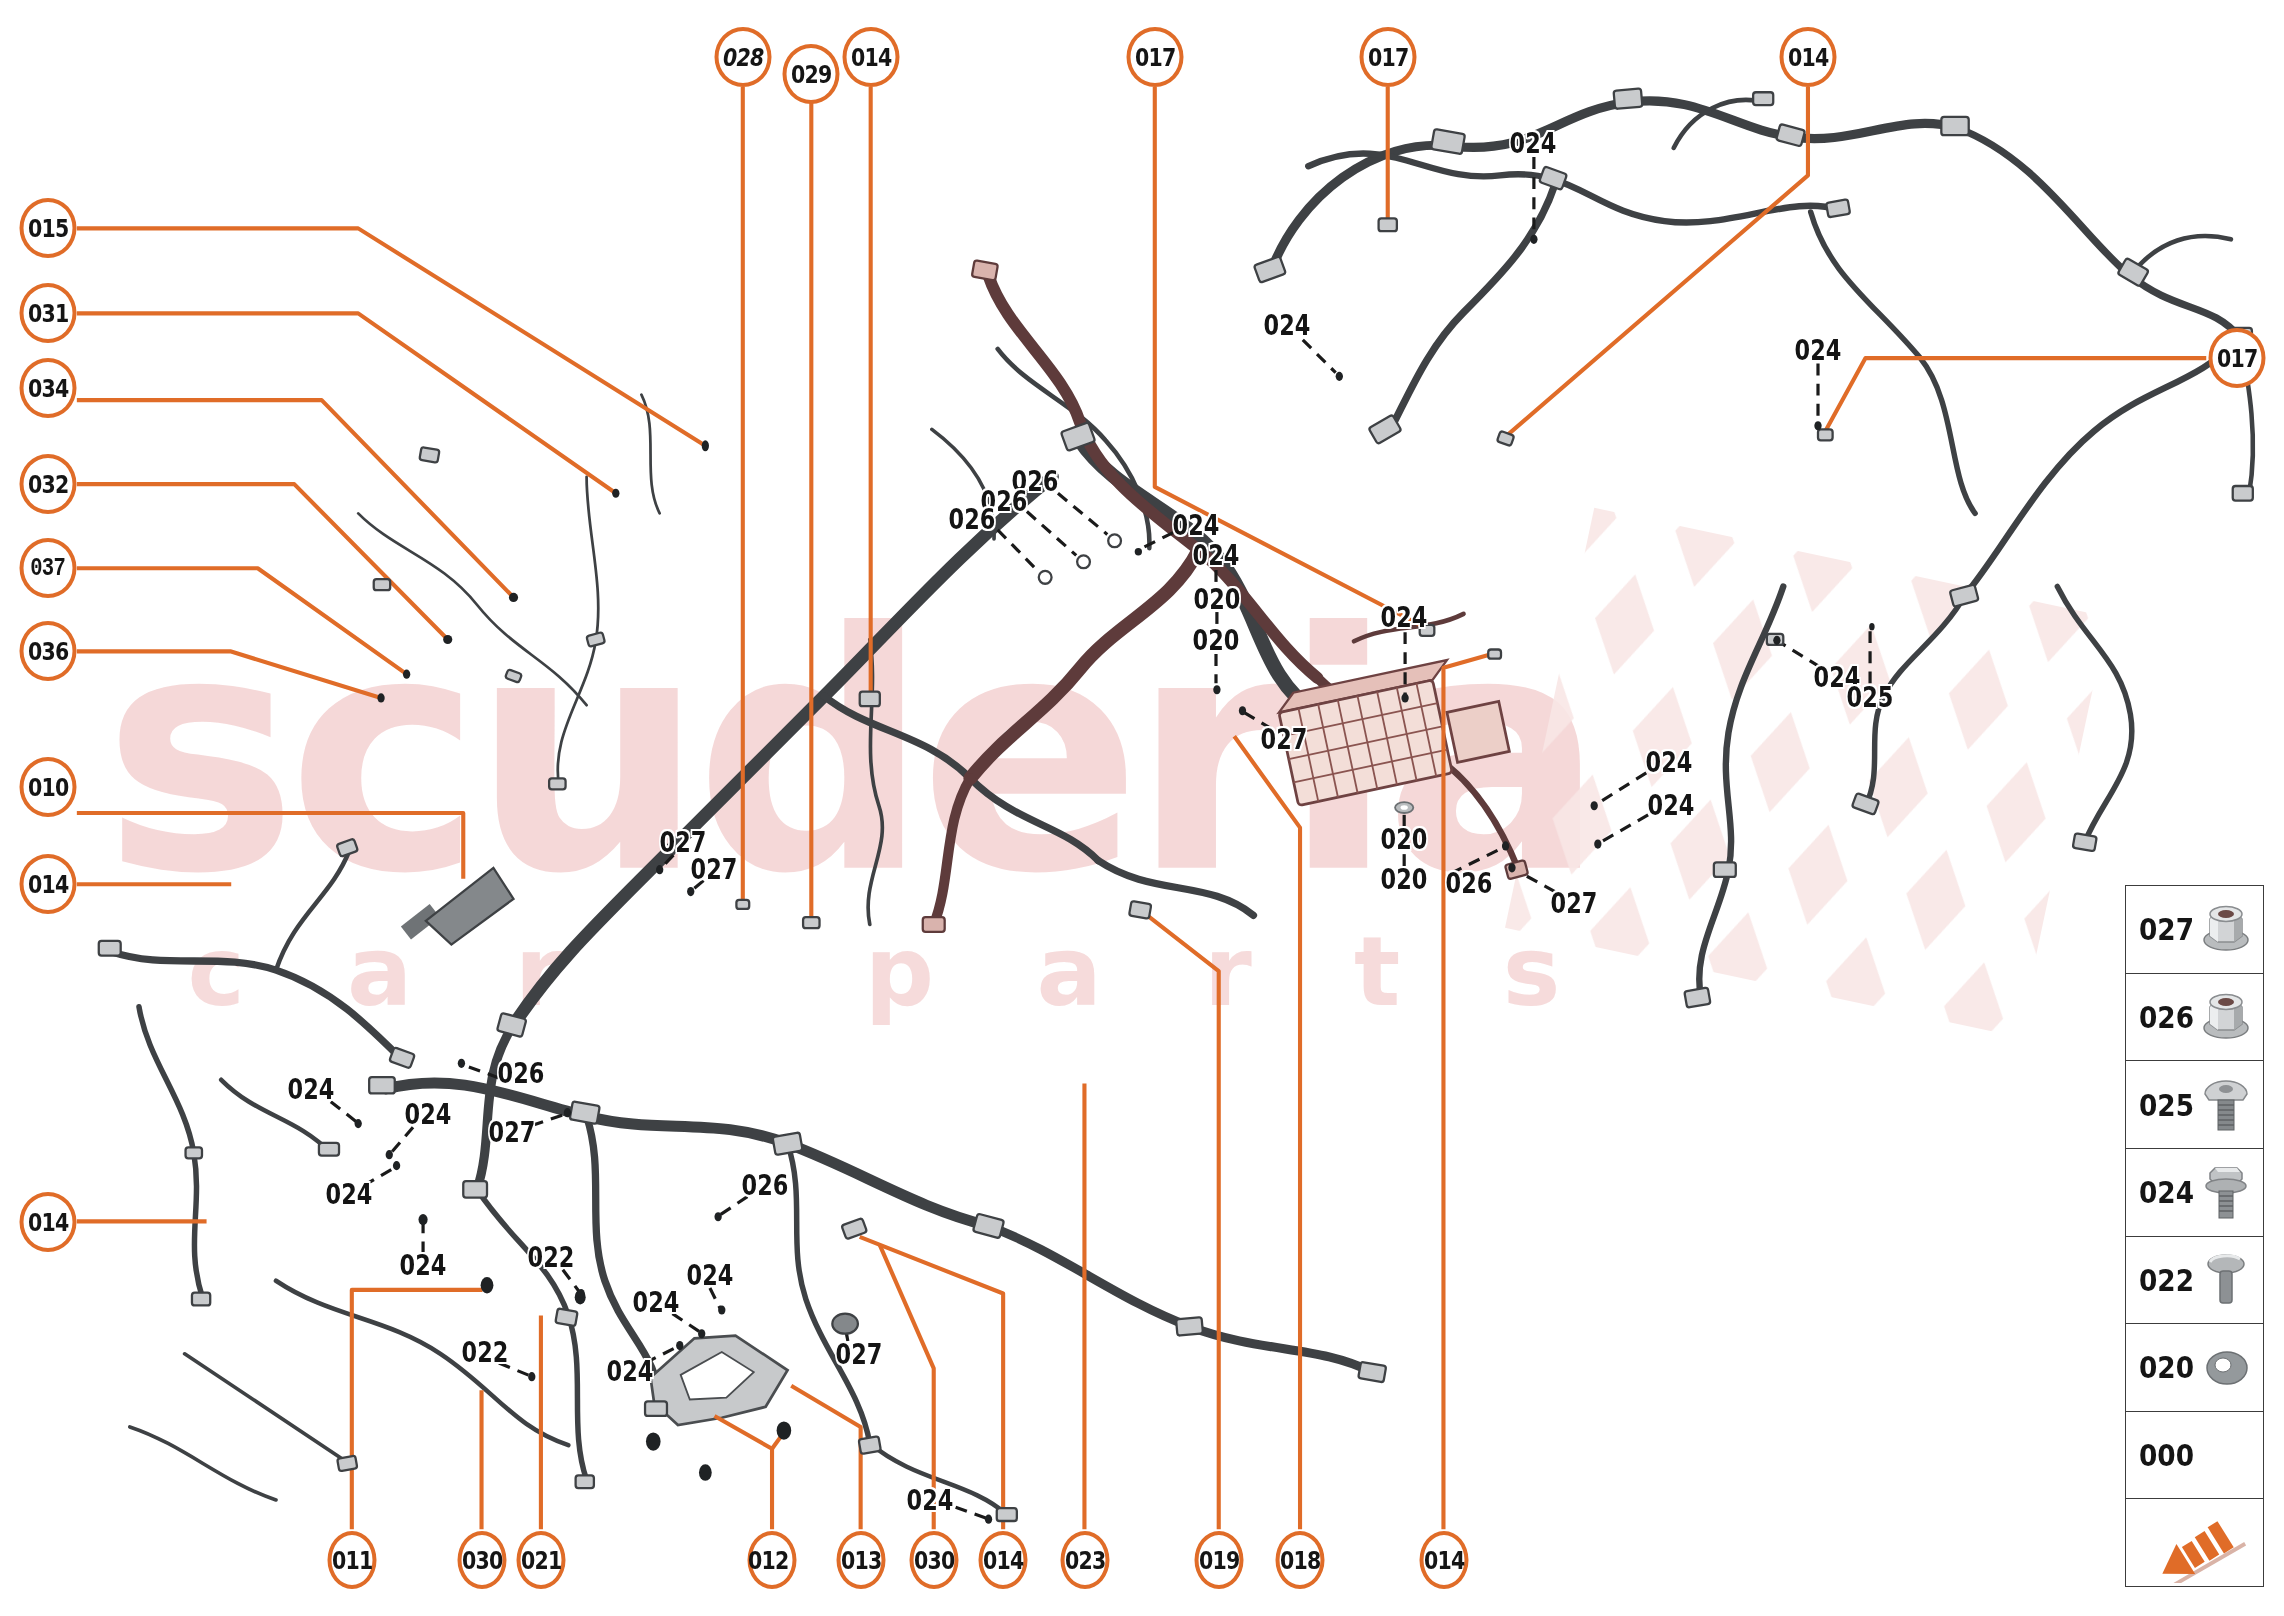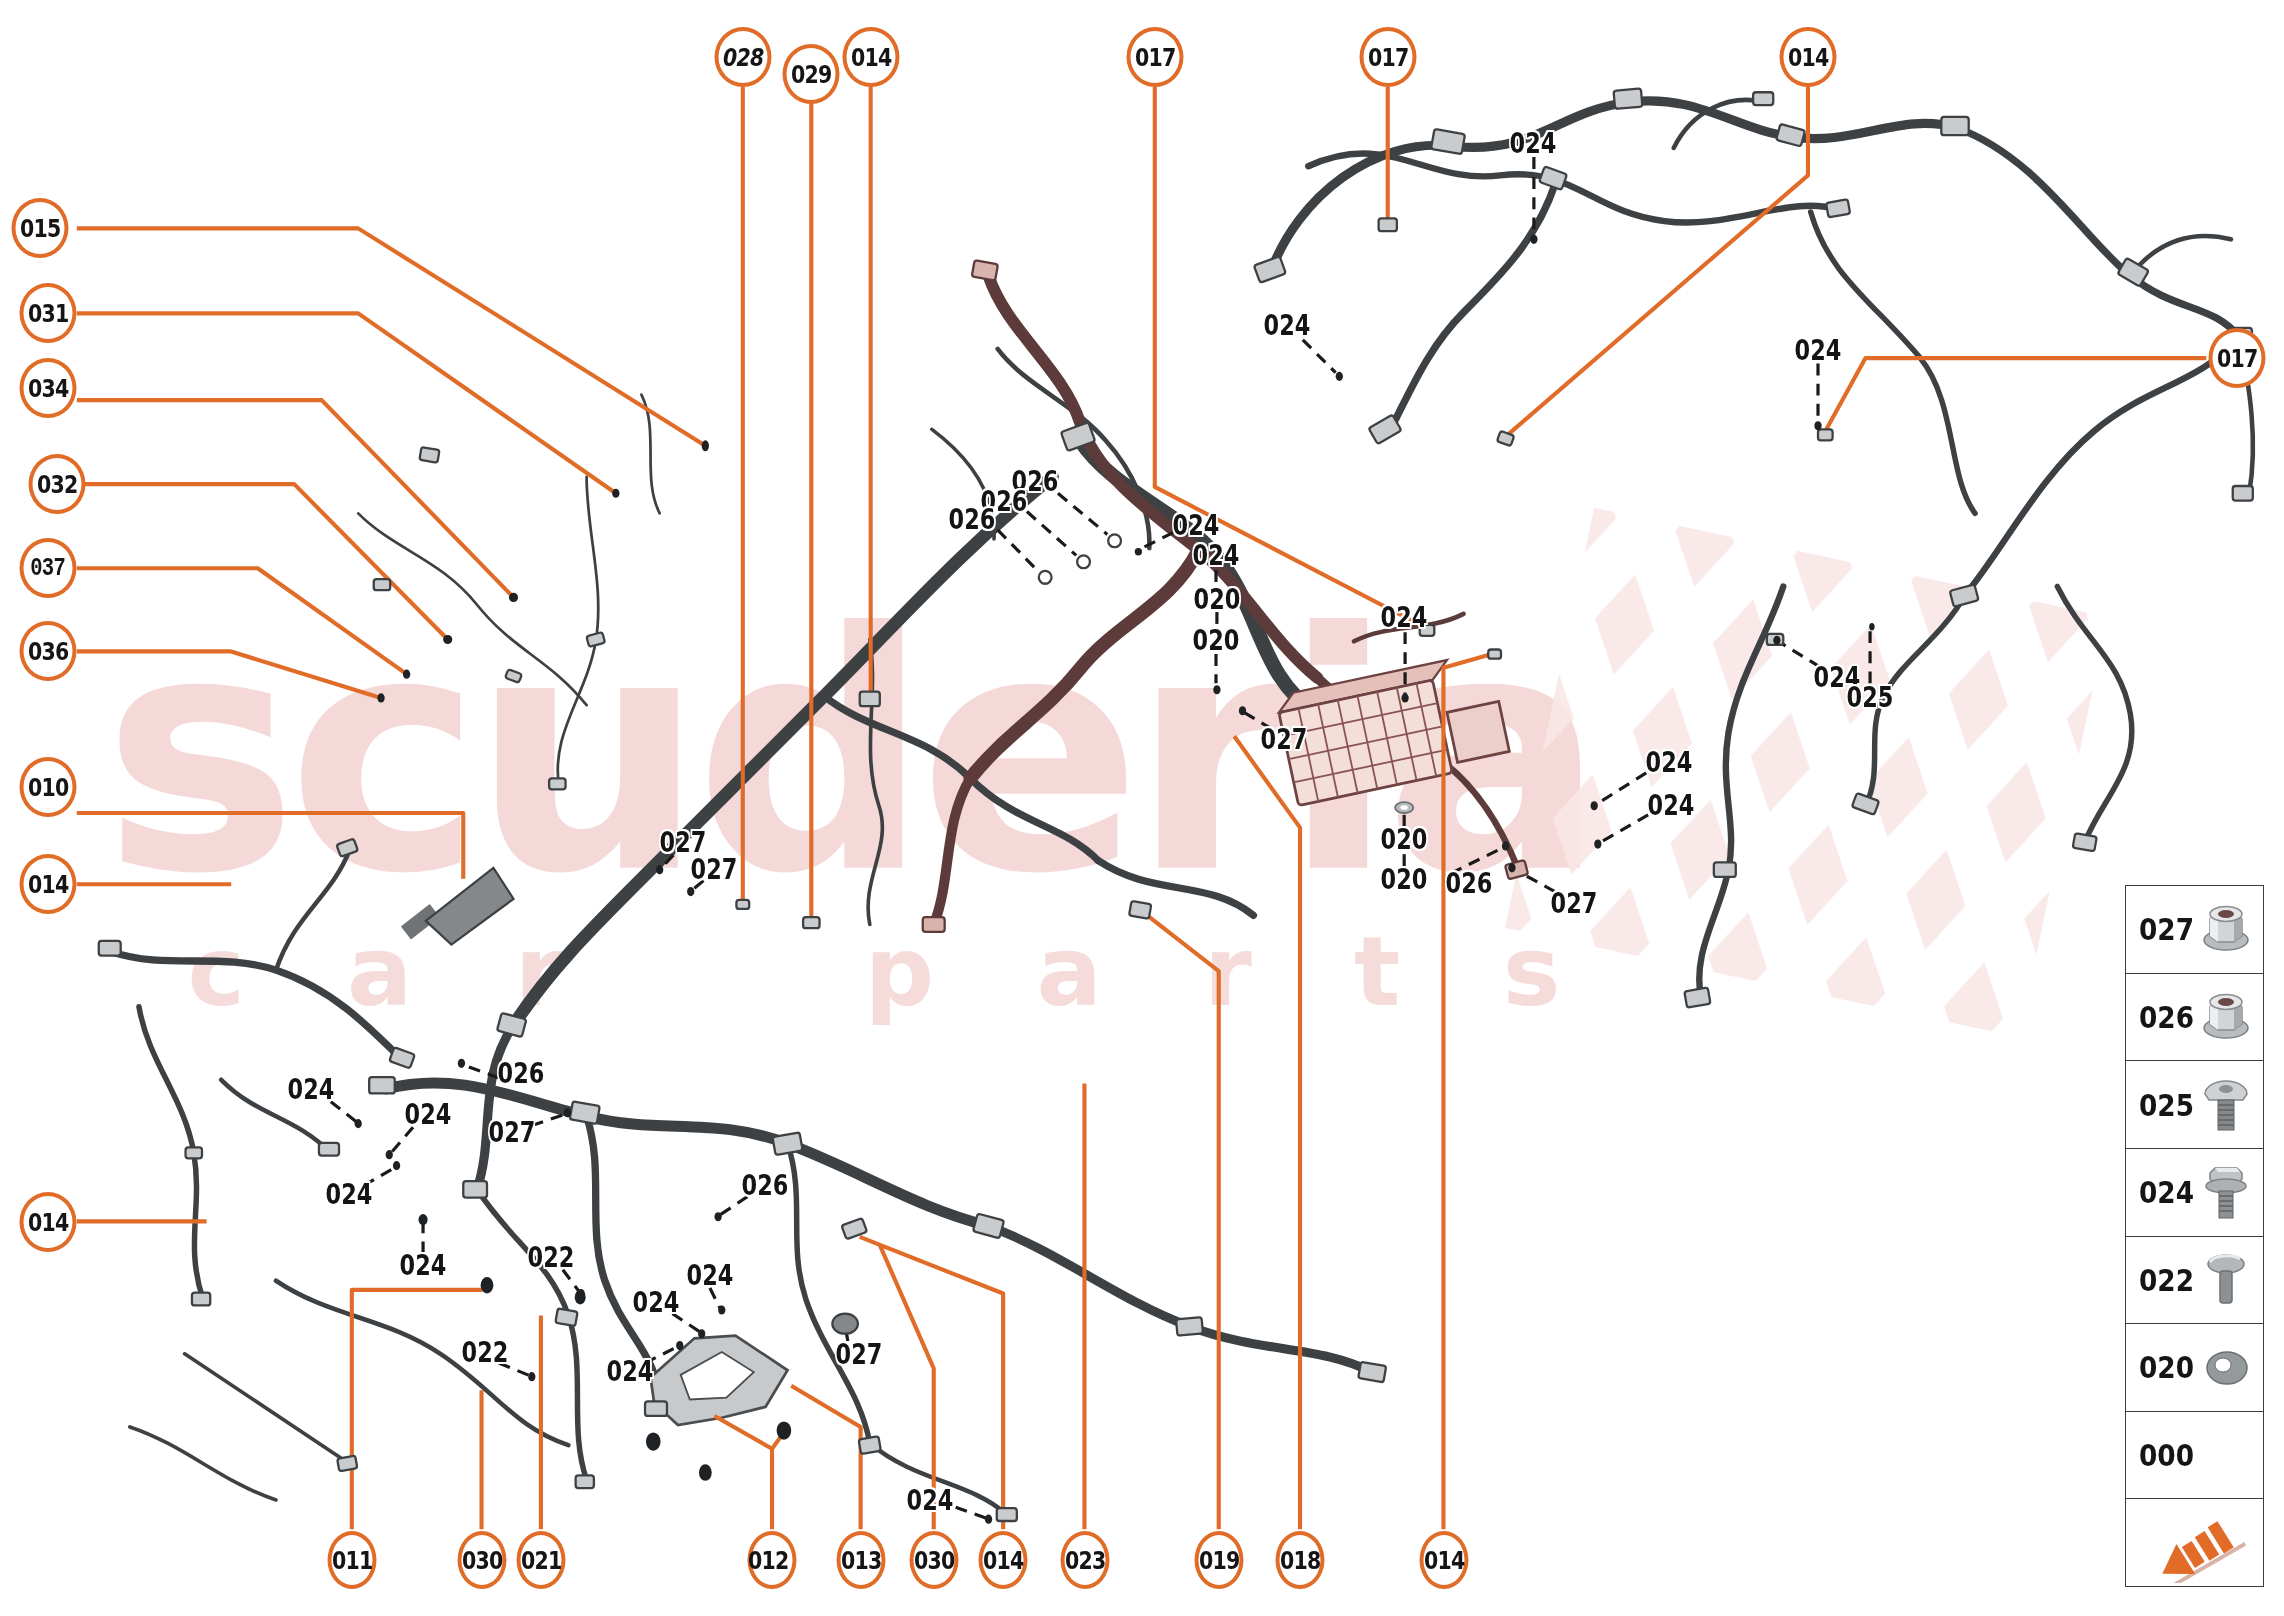--- a/index.html
+++ b/index.html
@@ -452,30 +452,30 @@
     </div>
     <div class="callout" style="left: 1155px; top: 57px;">
       <span class="cnum">017</span>
     </div>
     <div class="callout" style="left: 1388px; top: 57px;">
       <span class="cnum">017</span>
     </div>
     <div class="callout" style="left: 1808px; top: 57px;">
       <span class="cnum">014</span>
     </div>
-    <div class="callout" style="left: 40px; top: 228px; text-align: center;">
+    <div class="callout" style="left: 48px; top: 228px; text-align: center;">
       <span class="cnum">015</span>
     </div>
     <div class="callout" style="left: 48px; top: 313px;">
       <span class="cnum">031</span>
     </div>
     <div class="callout" style="left: 48px; top: 388px;">
       <span class="cnum">034</span>
     </div>
-    <div class="callout" style="left: 57px; top: 484px;">
+    <div class="callout" style="left: 48px; top: 484px;">
       <span class="cnum">032</span>
     </div>
     <div class="callout" style="left: 48px; top: 568px; font-family: Liberation Mono, monospace;">
       <span class="cnum">037</span>
     </div>
     <div class="callout" style="left: 48px; top: 651px;">
       <span class="cnum">036</span>
     </div>
     <div class="callout" style="left: 48px; top: 787px;">
       <span class="cnum">010</span>

